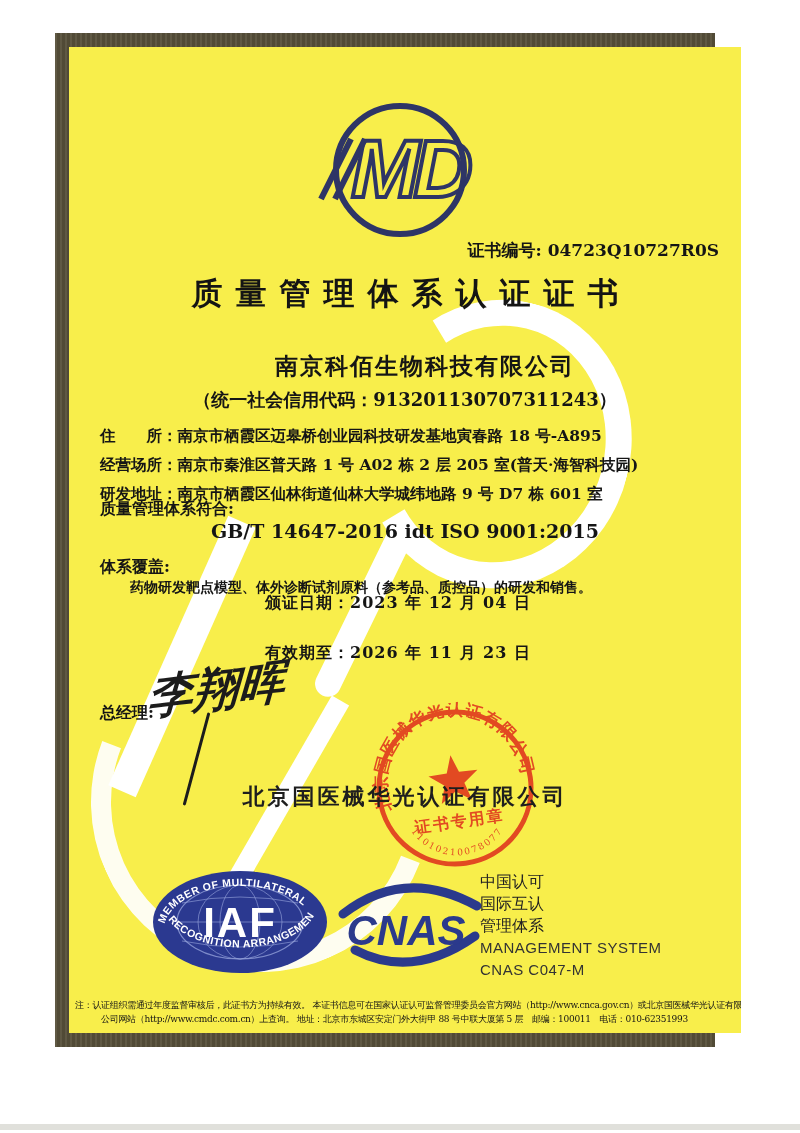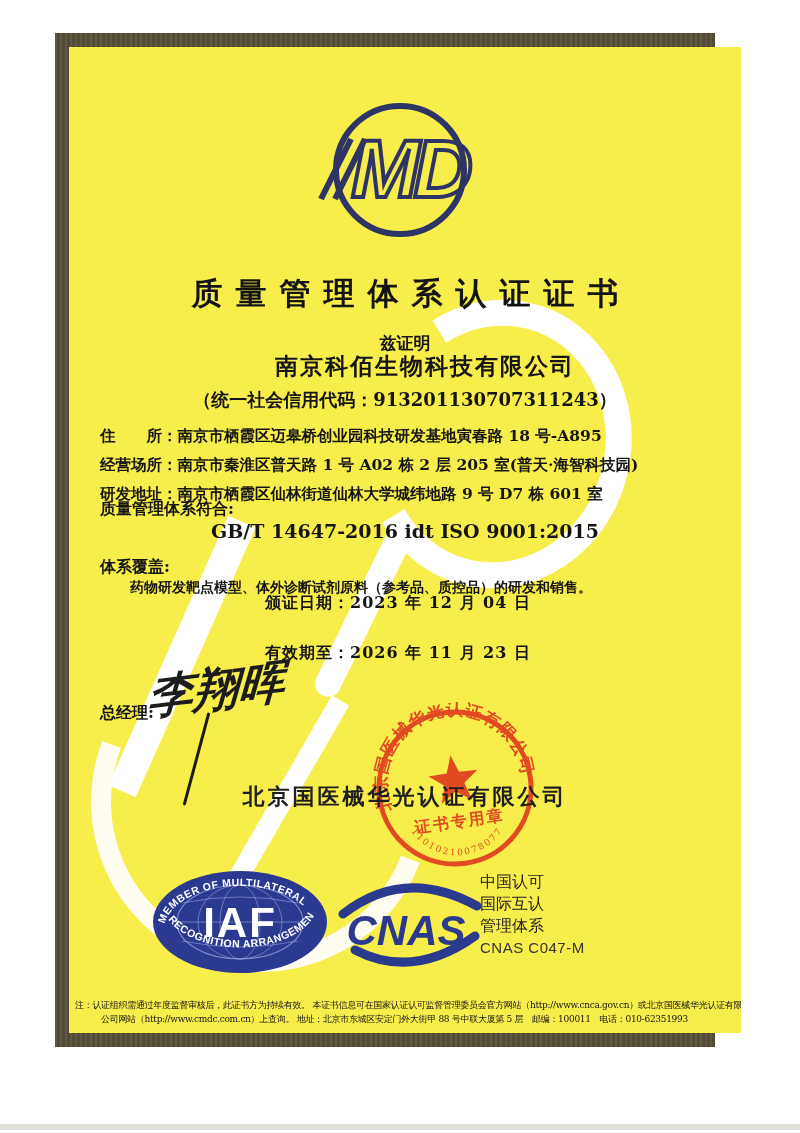--- a/index.html
+++ b/index.html
@@ -63,24 +63,27 @@
     <div class="swirl band2"></div>
     <div class="swirl ring2"></div>
 
     <svg class="mdlogo" viewBox="0 0 230 150">
       <circle cx="115" cy="75" r="64" fill="none" stroke="#2e3566" stroke-width="6"></circle>
       <path d="M 36,104 L 66,44" fill="none" stroke="#2e3566" stroke-width="6"></path>
       <path d="M 50,104 L 80,44" fill="none" stroke="#2e3566" stroke-width="6"></path>
       <text x="124" y="102" text-anchor="middle" font-family="'Liberation Sans',sans-serif" font-size="82" font-weight="bold" font-style="italic" letter-spacing="-6" fill="none" stroke="#2e3566" stroke-width="4">MD</text>
     </svg>
 
+    <div class="txt certno">
+      <span>证书编号:</span>
+      <span>04723Q10727R0S</span>
+    </div>
 
     <div class="txt center title">质量管理体系认证证书</div>
 
-    <div class="txt center intro">兹证明</div>
     <div class="txt center company">南京科佰生物科技有限公司</div>
     <div class="txt center credit">（统一社会信用代码：913201130707311243）</div>
 
     <div class="txt addr">
       <div>住　　所：南京市栖霞区迈皋桥创业园科技研发基地寅春路 18 号-A895</div>
       <div>经营场所：南京市秦淮区普天路 1 号 A02 栋 2 层 205 室(普天·海智科技园)</div>
       <div>研发地址：南京市栖霞区仙林街道仙林大学城纬地路 9 号 D7 栋 601 室</div>
     </div>
 
     <div class="txt stdlabel">质量管理体系符合:</div>
@@ -134,20 +137,21 @@
     <svg class="cnas" viewBox="0 0 150 92">
       <path d="M 10,36 Q 72,-12 144,28" fill="none" stroke="#2b3a8c" stroke-width="9" stroke-linecap="round"></path>
       <path d="M 22,72 Q 80,102 142,58" fill="none" stroke="#2b3a8c" stroke-width="9" stroke-linecap="round"></path>
       <text x="73" y="67" text-anchor="middle" font-family="'Liberation Sans',sans-serif" font-size="42" font-weight="bold" font-style="italic" fill="#2b3a8c">CNAS</text>
     </svg>
 
     <div class="txt cnastext">
       <div>中国认可</div>
       <div>国际互认</div>
       <div>管理体系</div>
+      <div class="en">MANAGEMENT SYSTEM</div>
       <div class="en">CNAS C047-M</div>
     </div>
 
     <div class="txt footnote">
       <div>注：认证组织需通过年度监督审核后，此证书方为持续有效。 本证书信息可在国家认证认可监督管理委员会官方网站（http://www.cnca.gov.cn）或北京国医械华光认证有限</div>
       <div class="fn2">公司网站（http://www.cmdc.com.cn）上查询。 地址：北京市东城区安定门外大街甲 88 号中联大厦第 5 层　邮编：100011　电话：010-62351993</div>
     </div>
 
   </div>
 </div>

